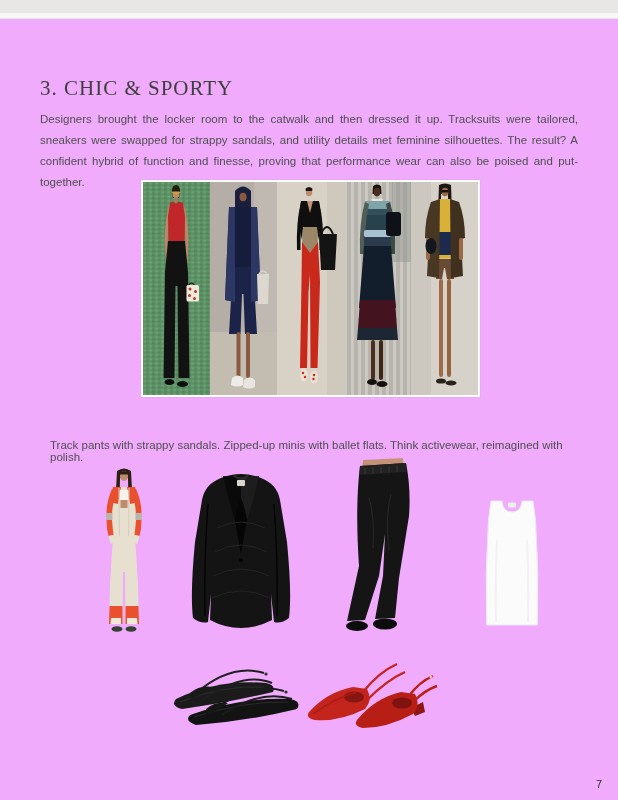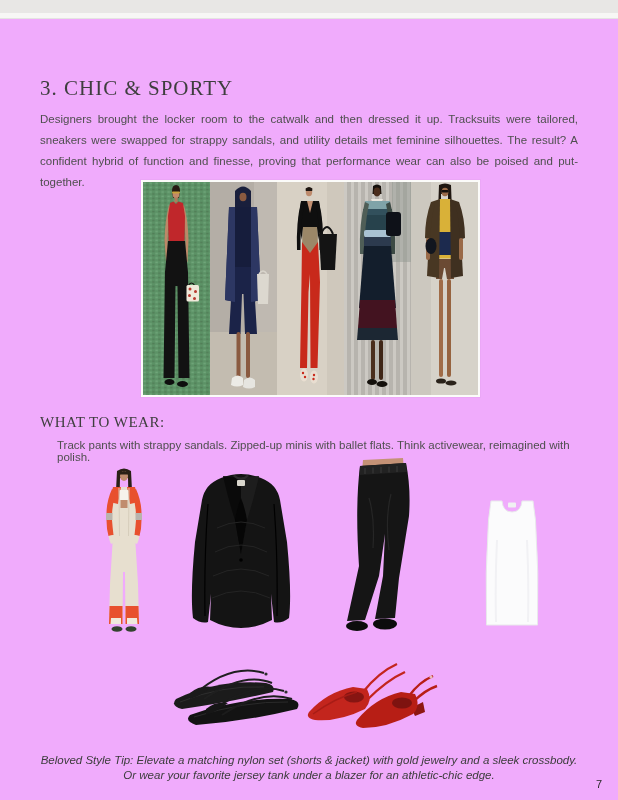--- a/index.html
+++ b/index.html
@@ -29,21 +29,21 @@
     display:flex; background:#fbfbf9; padding:2px;
     box-shadow:0 0 0 1px rgba(0,0,0,0.02);
   }
   .collage svg{ display:block; }
   .wtw-title{
     position:absolute; left:40px; top:401px;
     font-family:"Liberation Serif", serif; font-weight:500;
     font-size:15px; letter-spacing:.5px; color:#3e3e3e;
   }
   .wtw-desc{
-    position:absolute; left:57px; top:426px; width:538px;
+    position:absolute; left:50px; top:426px; width:538px;
     font-size:11.5px; color:#4f4f4f;
   }
   .product{ position:absolute; }
   .p-trackset{ left:93px;  top:453px; }
   .p-blazer  { left:177px; top:455px; }
   .p-pants   { left:333px; top:445px; }
   .p-tank    { left:477px; top:487px; }
   .p-sandals { left:160px; top:642px; }
   .p-flats   { left:305px; top:643px; }
   .style-tip{
@@ -181,21 +181,20 @@
       <rect x="15" y="56" width="4" height="22" rx="2" fill="#9a6a48"></rect>
       <rect x="48" y="56" width="4" height="22" rx="2" fill="#9a6a48"></rect>
       <ellipse cx="20" cy="64" rx="5.5" ry="8" fill="#12161f"></ellipse>
       <rect x="28" y="97" width="4" height="98" rx="2" fill="#a06c48"></rect>
       <rect x="36" y="97" width="4" height="98" rx="2" fill="#96633f"></rect>
       <ellipse cx="30" cy="199" rx="5" ry="2.6" fill="#2a221a"></ellipse>
       <ellipse cx="40" cy="201" rx="5.5" ry="2.6" fill="#2a221a"></ellipse>
     </svg>
   </div>
 
-  <h2 class="wtw-title">WHAT TO WEAR:</h2>
   <p class="wtw-desc">Track pants with strappy sandals. Zipped-up minis with ballet flats. Think activewear, reimagined with polish.</p>
 
   <svg class="product p-trackset" width="62" height="180" viewBox="0 0 62 180" role="img" aria-label="cream and red nylon track set on model">
     <path d="M24 5 Q31 0 38 5 L39.5 34 L35.5 34 L35 12 L27 12 L26.5 34 L22.5 34 Z" fill="#2a2016"></path>
     <ellipse cx="31" cy="10" rx="4" ry="5" fill="#c08c6e"></ellipse>
     <path d="M26.8 6.5 Q31 3.5 35.2 6.5 L35 8.6 L27 8.6 Z" fill="#2a2016"></path>
     <path d="M20 21 L42 21 L44.5 70 L17.5 70 Z" fill="#e7dfcf"></path>
     <path d="M20 21 L28 21 L25 38 L16.5 36 Z" fill="#e8502e"></path>
     <path d="M34 21 L42 21 L45.5 36 L37 38 Z" fill="#e8502e"></path>
     <path d="M19 23 Q13.5 35 13.5 48 L19 49 Q19.5 36 23 25 Z" fill="#e8502e"></path>
@@ -266,17 +265,16 @@
     <path d="M4 56 Q22 36 48 31 L62 33 Q68 44 60 53 Q34 66 10 64 Q0 62 4 56 Z" fill="#c3251d"></path>
     <ellipse cx="49" cy="41" rx="10" ry="5.5" fill="#871512"></ellipse>
     <path d="M8 58 Q30 42 52 36" stroke="#a81c16" stroke-width="1.4" fill="none"></path>
     <path d="M104 40 Q114 26 128 20 M108 46 Q120 34 132 30" stroke="#b71e15" stroke-width="2.4" fill="none"></path>
     <path d="M106 52 L118 46 L120 56 L110 60 Z" fill="#8e1712"></path>
     <path d="M52 64 Q70 42 96 36 L110 38 Q116 50 108 58 Q82 72 58 72 Q48 70 52 64 Z" fill="#b71e15"></path>
     <ellipse cx="97" cy="47" rx="10" ry="5.5" fill="#7e1310"></ellipse>
     <circle cx="126" cy="21" r="1.6" fill="#e8b9b4"></circle>
   </svg>
 
-  <p class="style-tip">Beloved Style Tip: Elevate a matching nylon set (shorts &amp; jacket) with gold jewelry and a sleek crossbody. Or wear your favorite jersey tank under a blazer for an athletic-chic edge.</p>
 
   <div class="page-number">7</div>
 
 </div>
 
 </body></html>

